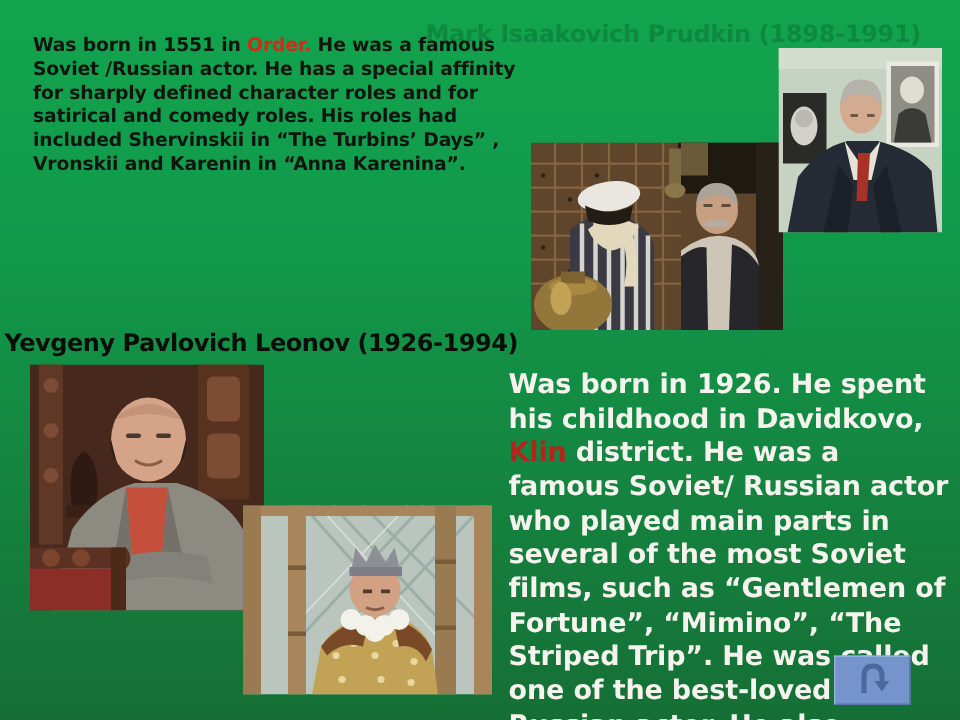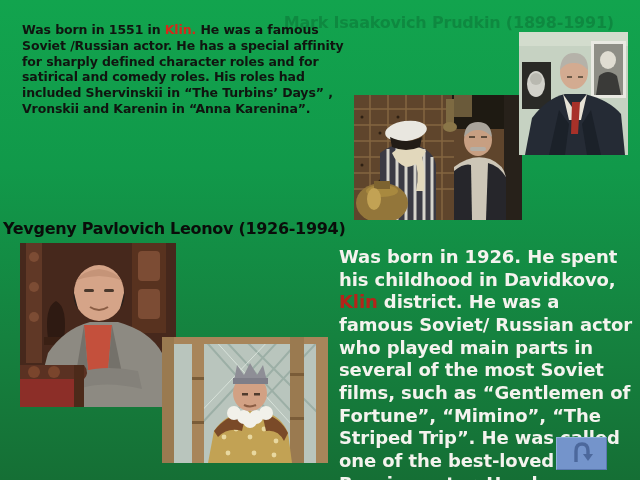--- a/index.html
+++ b/index.html
@@ -47,21 +47,21 @@
   }
 </style>
 </head>
 <body>
 
 <div class="slide">
 
   <div class="ghost-heading">Mark Isaakovich Prudkin (1898-1991)</div>
 
   <div class="bio-top">
-    <span>Was born in 1551 in  </span><span class="red">Klin.</span><span> He was a famous Soviet /Russian  actor.  He has a special affinity for sharply defined character roles and for satirical and comedy roles. His roles had included Shervinskii in “The Turbins’ Days” , Vronskii and Karenin in “Anna Karenina”.</span><br>
+    <span>Was born in 1551 in  </span><span class="red">Order.</span><span> He was a famous Soviet /Russian  actor.  He has a special affinity for sharply defined character roles and for satirical and comedy roles. His roles had included Shervinskii in “The Turbins’ Days” , Vronskii and Karenin in “Anna Karenina”.</span><br>
   </div>
 
   <div class="heading">Yevgeny Pavlovich Leonov (1926-1994)</div>
 
   <div class="bio-bottom">
     <span>Was born in 1926. He spent  his childhood  in Davidkovo,  </span><span class="red">Klin</span><span> district.  He was a famous Soviet/ Russian actor who played main parts in several of the most Soviet films, such as “Gentlemen of Fortune”, “Mimino”, “The Striped Trip”. He was called one of  the best-loved Russian actor. He also provided the voice for many Soviet cartoon characters, including Winnie-the-Pooh.  He was awarded the honorary title of People’s actor .</span>
   </div>
 
   <div class="photo" id="photo-prudkin">
     <svg viewBox="0 0 109 123" preserveAspectRatio="none">

